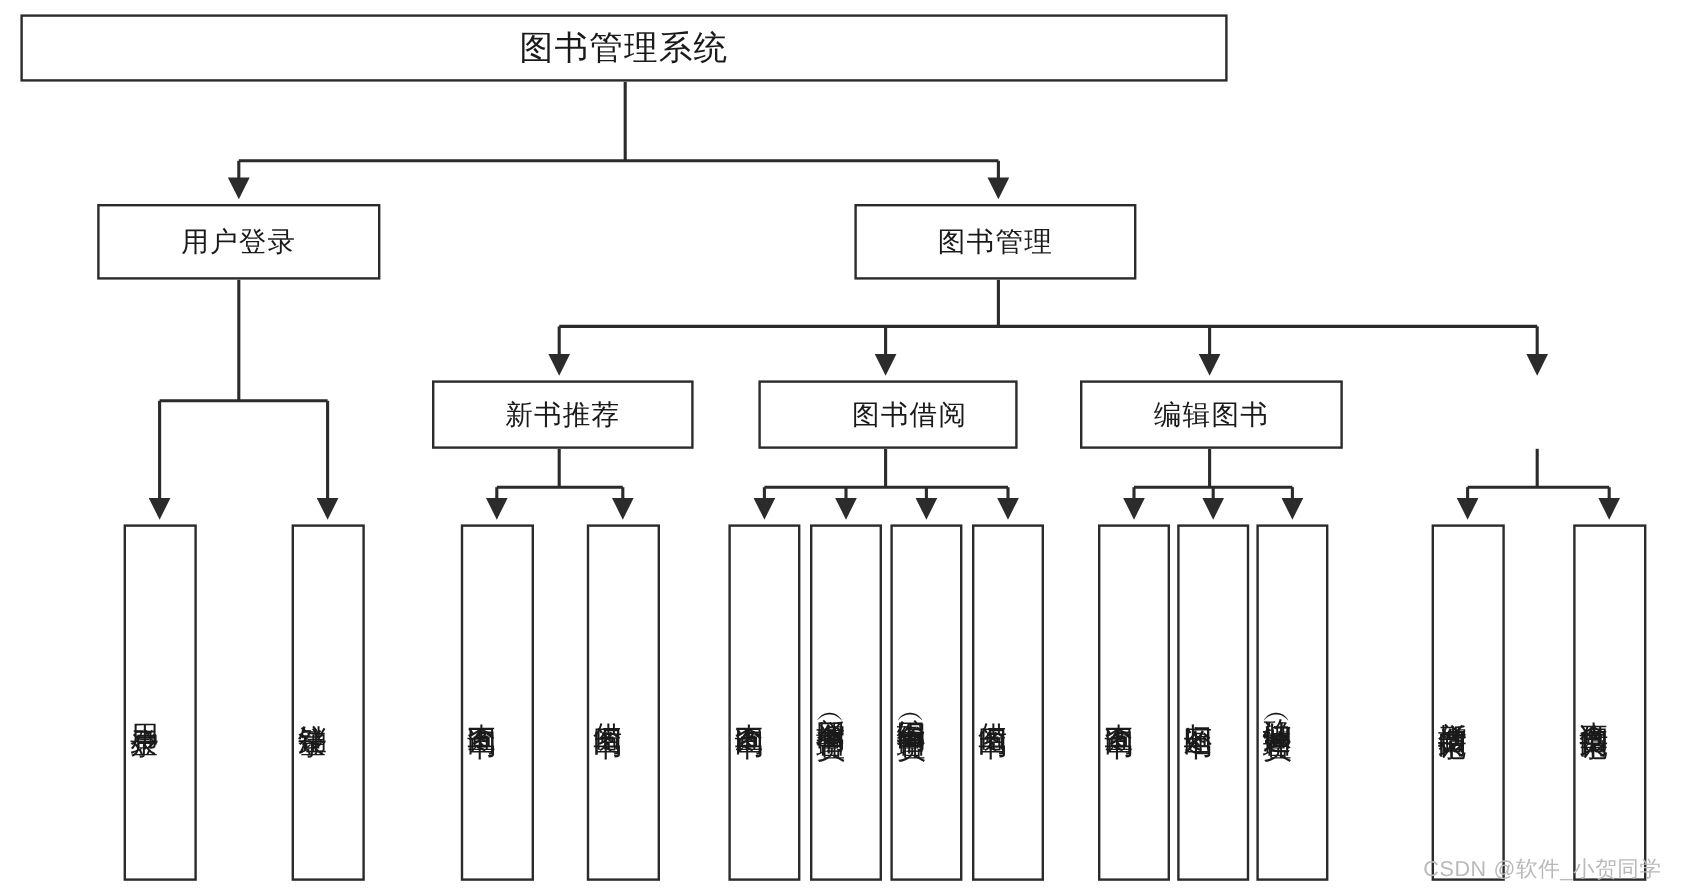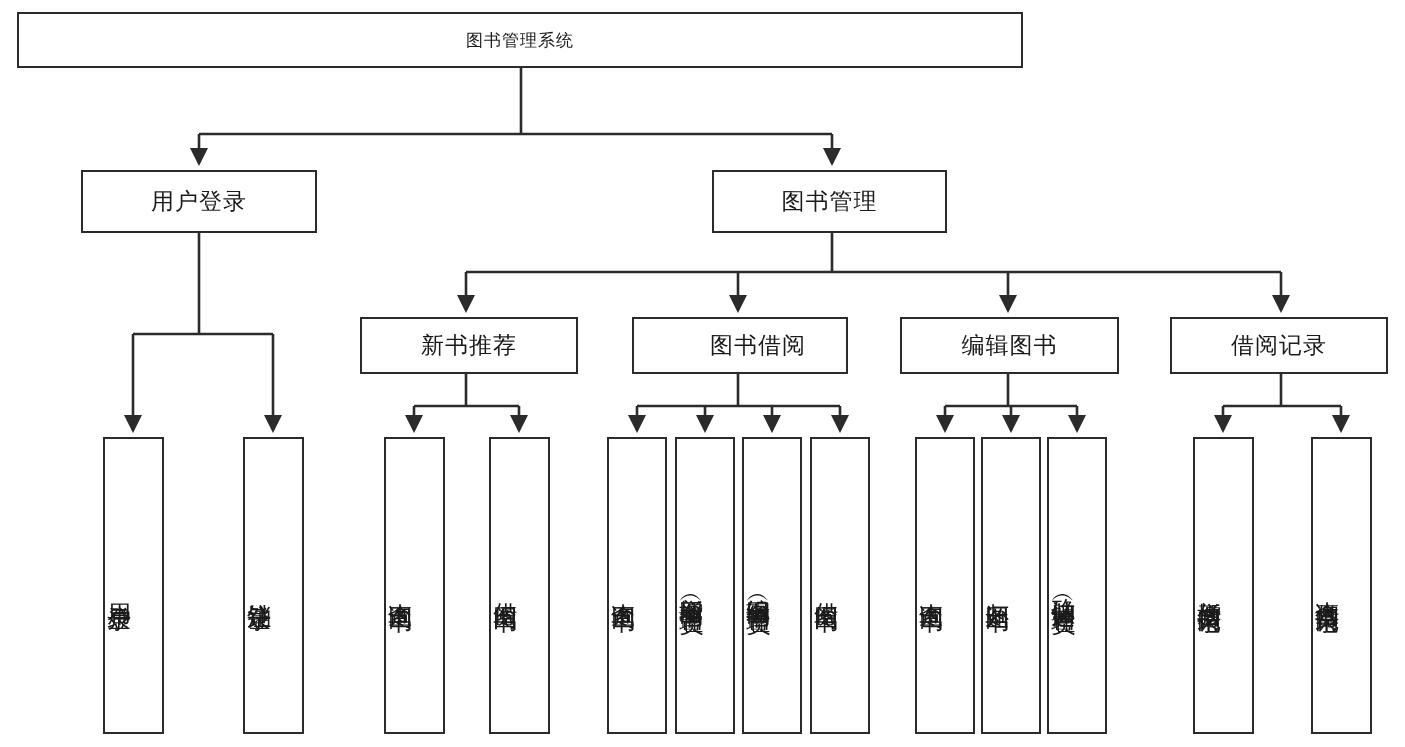--- a/index.html
+++ b/index.html
@@ -32,21 +32,21 @@
     display: flex;
     align-items: center;
     justify-content: center;
     color: #1a1a1a;
   }
   .node.horiz {
     font-size: 23px;
     letter-spacing: 1px;
   }
   .node.root {
-    font-size: 17px;
+    font-size: 28px;
   }
   .node.leaf {
     align-items: center;
     justify-content: flex-start;
     padding-top: 4px;
   }
   .vtext {
     writing-mode: vertical-rl;
     text-orientation: upright;
     font-size: 24px;
@@ -133,23 +133,20 @@
 
   <div class="node horiz" style="left:360px; top:317px; width:218px; height:57px;">
     <span>新书推荐</span>
   </div>
   <div class="node horiz" style="left:632px; top:317px; width:216px; height:57px;padding-left:36px;">
     <span>图书借阅</span>
   </div>
   <div class="node horiz" style="left:900px; top:317px; width:219px; height:57px;">
     <span>编辑图书</span>
   </div>
-  <div class="node horiz" style="left:1170px; top:317px; width:218px; height:57px;">
-    <span>借阅记录</span>
-  </div>
 
   <div class="node leaf" style="left:103px; top:437px; width:61px; height:297px;">
     <span class="vtext">用户登录</span>
   </div>
   <div class="node leaf" style="left:243px; top:437px; width:61px; height:297px;">
     <span class="vtext">注销登录</span>
   </div>
 
   <div class="node leaf" style="left:384px; top:437px; width:61px; height:297px;">
     <span class="vtext">查询图书</span>
@@ -181,14 +178,15 @@
     <span class="vtext">确认归还（管理员）</span>
   </div>
 
   <div class="node leaf" style="left:1193px; top:437px; width:61px; height:297px;">
     <span class="vtext">新增借阅记录</span>
   </div>
   <div class="node leaf" style="left:1311px; top:437px; width:61px; height:297px;">
     <span class="vtext">查询借阅记录</span>
   </div>
 
+  <div class="watermark">CSDN @软件_小贺同学</div>
 
 </div>
 
 </body></html>

